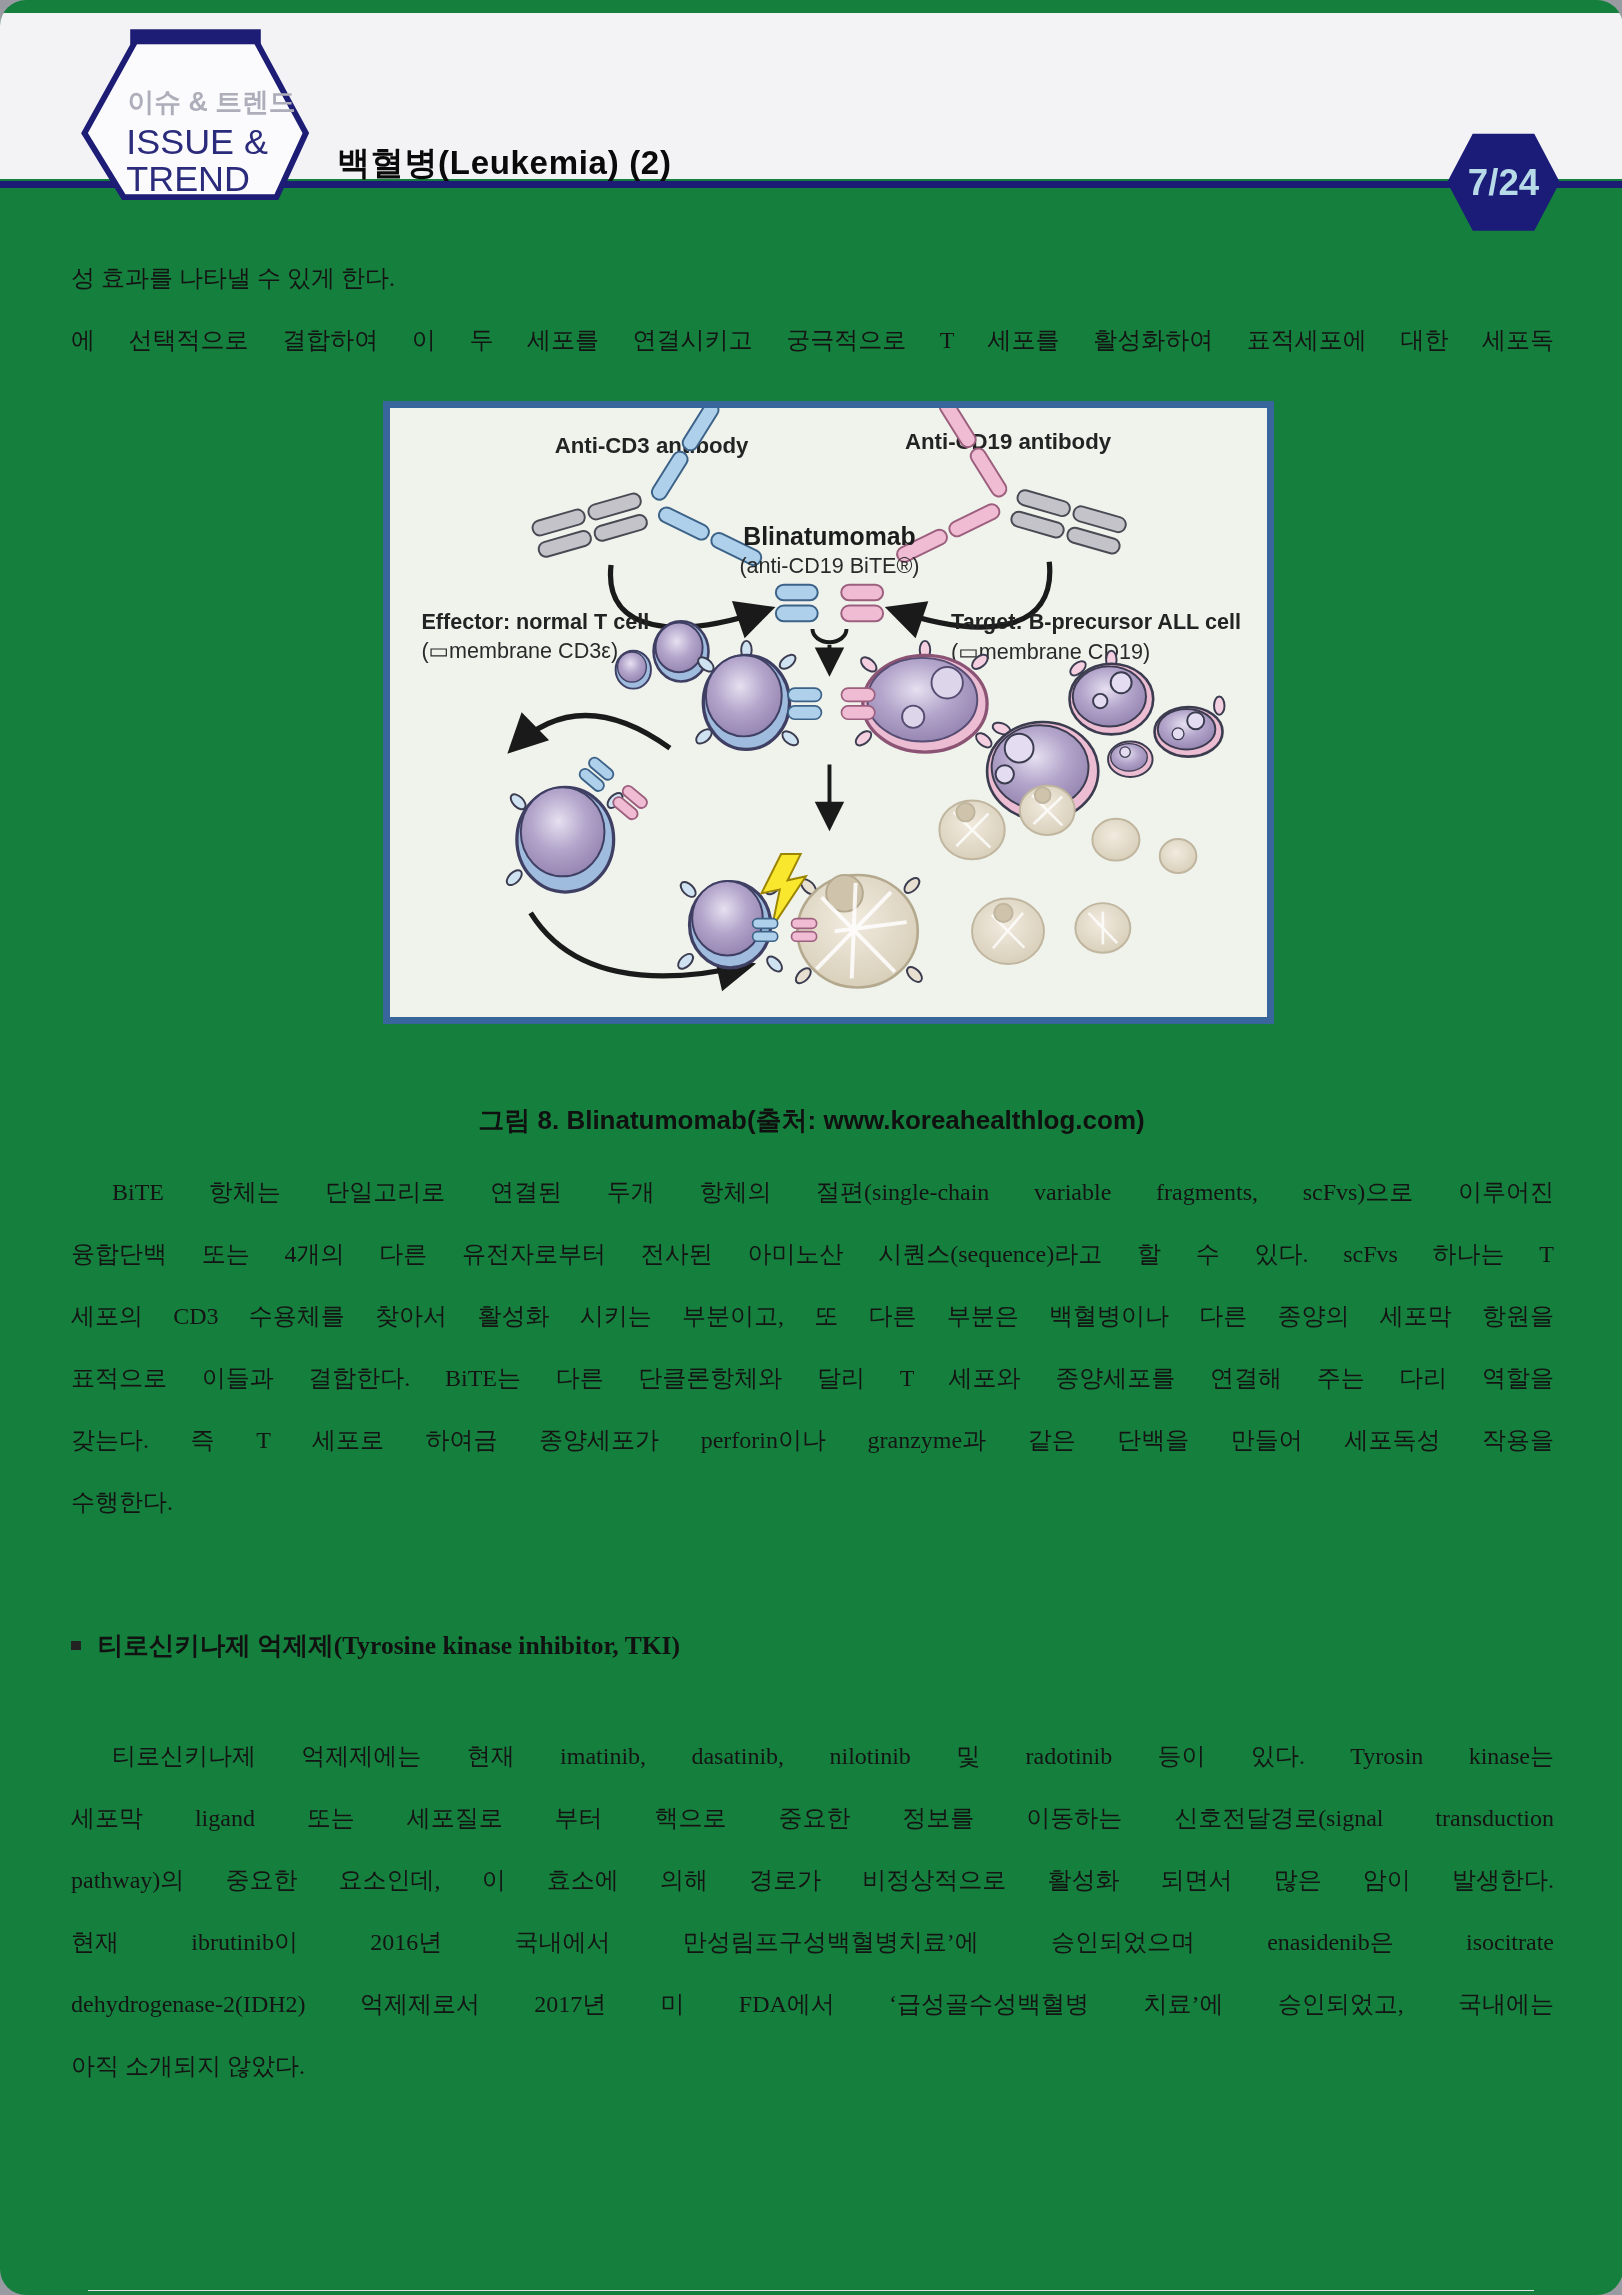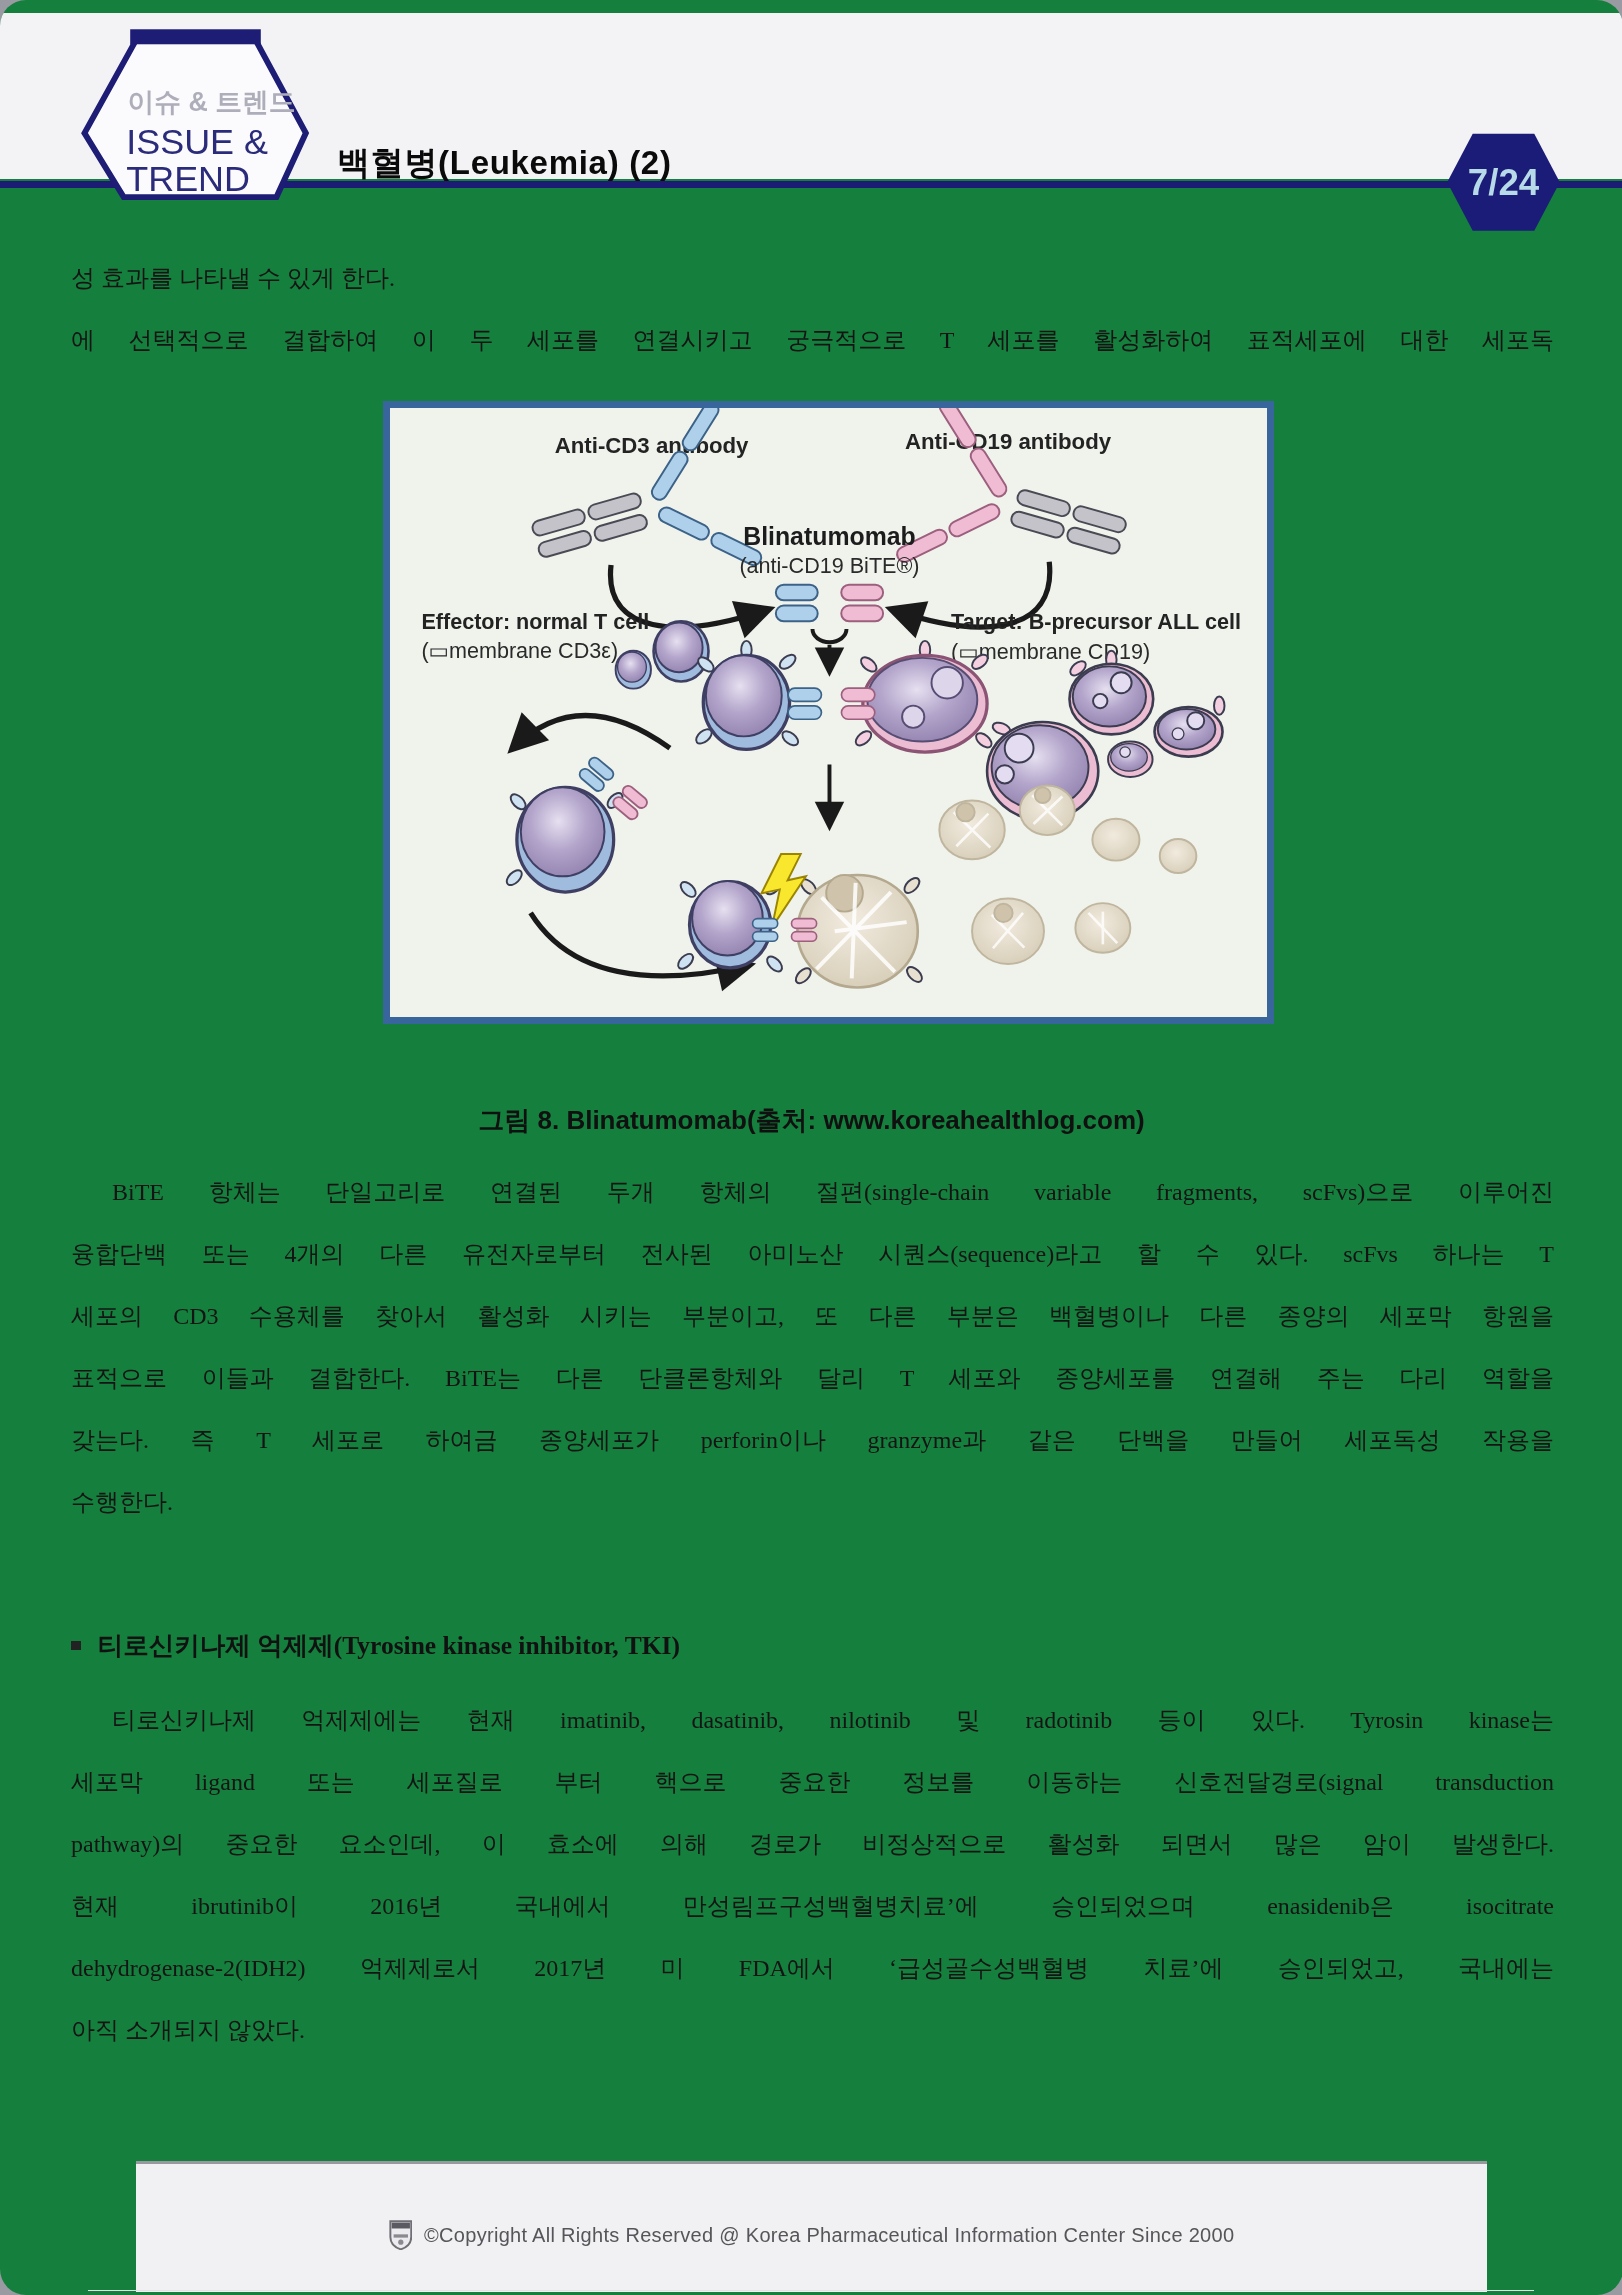--- a/index.html
+++ b/index.html
@@ -12,21 +12,21 @@
   .page-badge{position:absolute;left:1438px;top:126px;}
   .doc-title{position:absolute;left:337px;top:113px;font-size:33px;font-weight:600;color:#0a0a0a;letter-spacing:0.7px;margin-top:28px;}
   
   .textblock{position:absolute;left:71px;width:1483px;font-family:"Liberation Serif",serif;
              font-size:24px;color:#141414;}
   .tline{height:62px;line-height:62px;text-align:justify;text-align-last:justify;white-space:normal;}
   .tline.tlast{text-align-last:left;}
   .tline.tindent{text-indent:41px;}
   #para1{top:247px;}
   #para2{top:1161px;}
-  #para3{top:1689px;}
+  #para3{top:1725px;}
   
   .section-heading{position:absolute;left:71px;top:1628px;display:flex;align-items:center;
                    font-family:"Liberation Serif",serif;font-size:25.5px;font-weight:700;color:#111;}
   .bullet-square{width:9.8px;height:9.8px;background:#222;margin-right:17px;flex:0 0 auto;}
   
   .figure-box{position:absolute;left:383px;top:401px;width:877px;height:609px;
               border:7.9px solid #38659c;background:#eff3ec;}
   .figure-caption{position:absolute;left:0;top:1055px;width:1623px;text-align:center;
                   font-size:26px;font-weight:600;color:#101010;margin-top:48px;}
   
@@ -302,27 +302,16 @@
 
   <div id="para3" class="textblock">
       <div class="tline tindent">티로신키나제 억제제에는 현재 imatinib, dasatinib, nilotinib 및 radotinib 등이 있다. Tyrosin kinase는</div>
       <div class="tline">세포막 ligand 또는 세포질로 부터 핵으로 중요한 정보를 이동하는 신호전달경로(signal transduction</div>
       <div class="tline">pathway)의 중요한 요소인데, 이 효소에 의해 경로가 비정상적으로 활성화 되면서 많은 암이 발생한다.</div>
       <div class="tline">현재 ibrutinib이 2016년 국내에서 만성림프구성백혈병치료’에 승인되었으며 enasidenib은 isocitrate</div>
       <div class="tline">dehydrogenase-2(IDH2) 억제제로서 2017년 미 FDA에서 ‘급성골수성백혈병 치료’에 승인되었고, 국내에는</div>
       <div class="tline tlast">아직 소개되지 않았다.</div>
     </div>
 
-  <div class="footer-panel">
-    <div class="footer-row">
-      <svg width="23.6" height="30" viewBox="0 0 36 46">
-        <path d="M2,2 H34 V26 C34,36 27,42 18,45 C9,42 2,36 2,26 Z" fill="#ececee" stroke="#6f6f75" stroke-width="3"></path>
-        <rect x="4" y="4" width="28" height="9" fill="#5a5a60"></rect>
-        <rect x="7" y="22" width="22" height="5" fill="#8a8a90"></rect>
-        <circle cx="18" cy="34" r="4" fill="#8a8a90"></circle>
-      </svg>
-      <span class="footer-text">©Copyright All Rights Reserved @ Korea Pharmaceutical Information Center Since 2000</span>
-    </div>
-  </div>
   <div class="page-bottom-line"></div>
 
 </div>
 
 
 </body></html>

